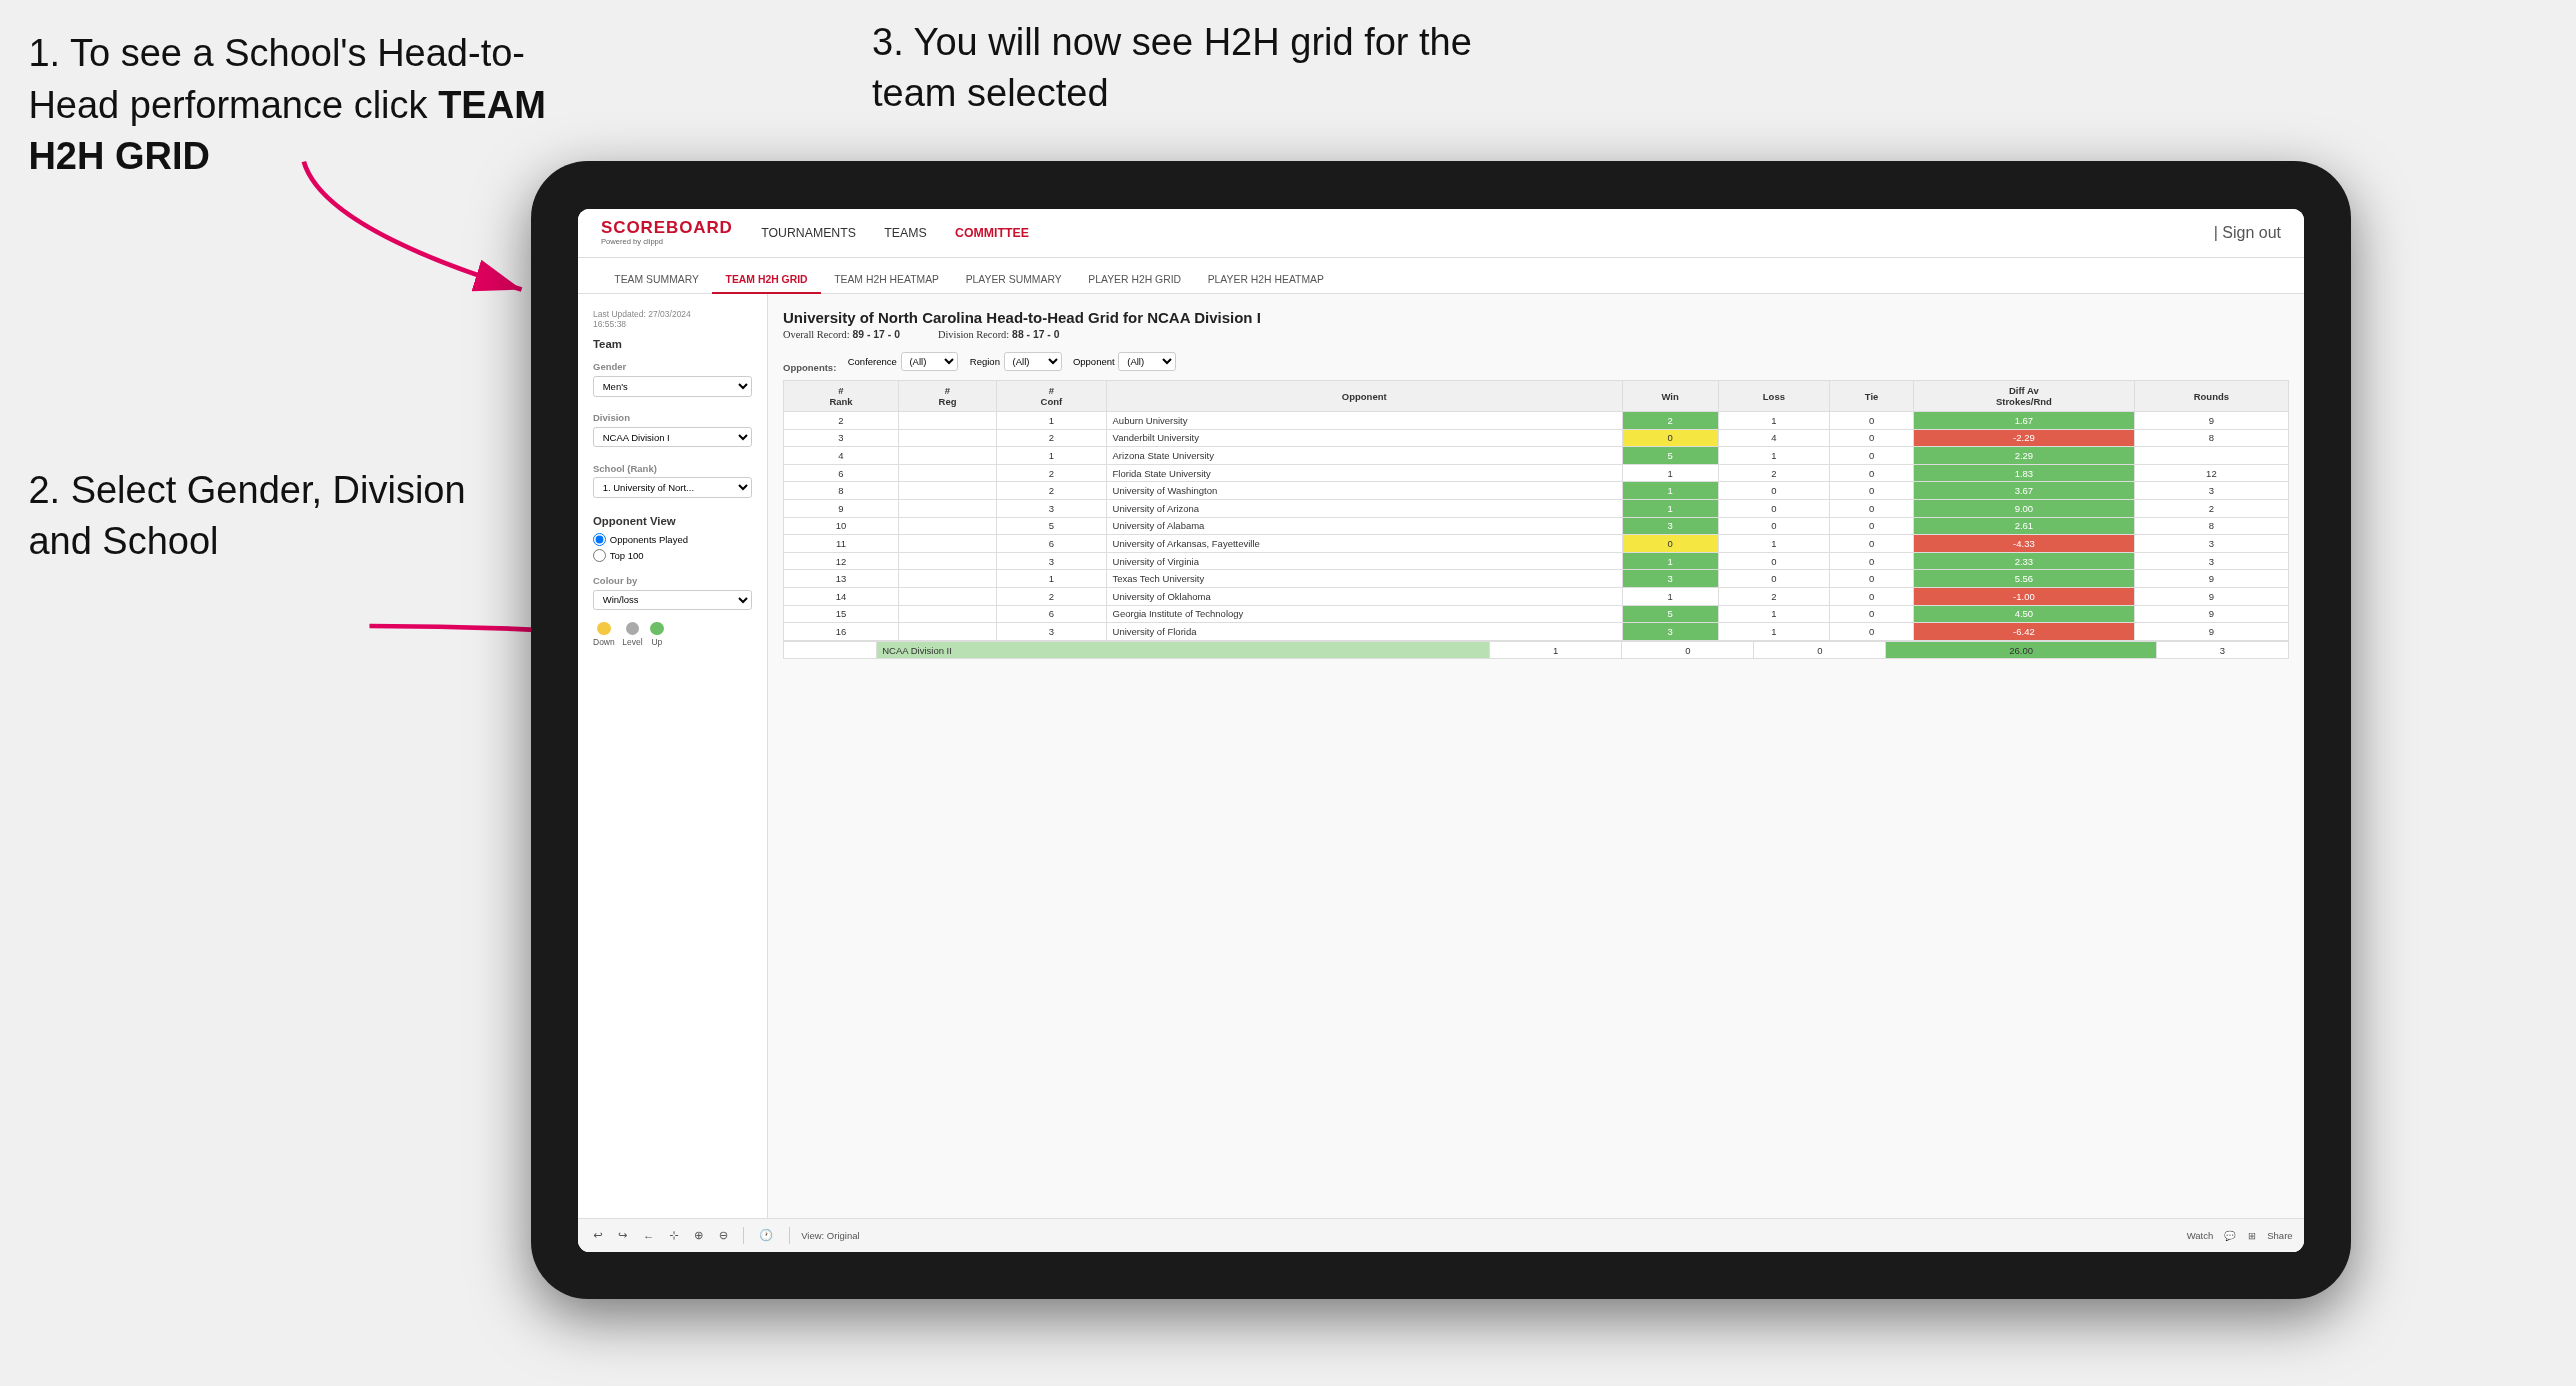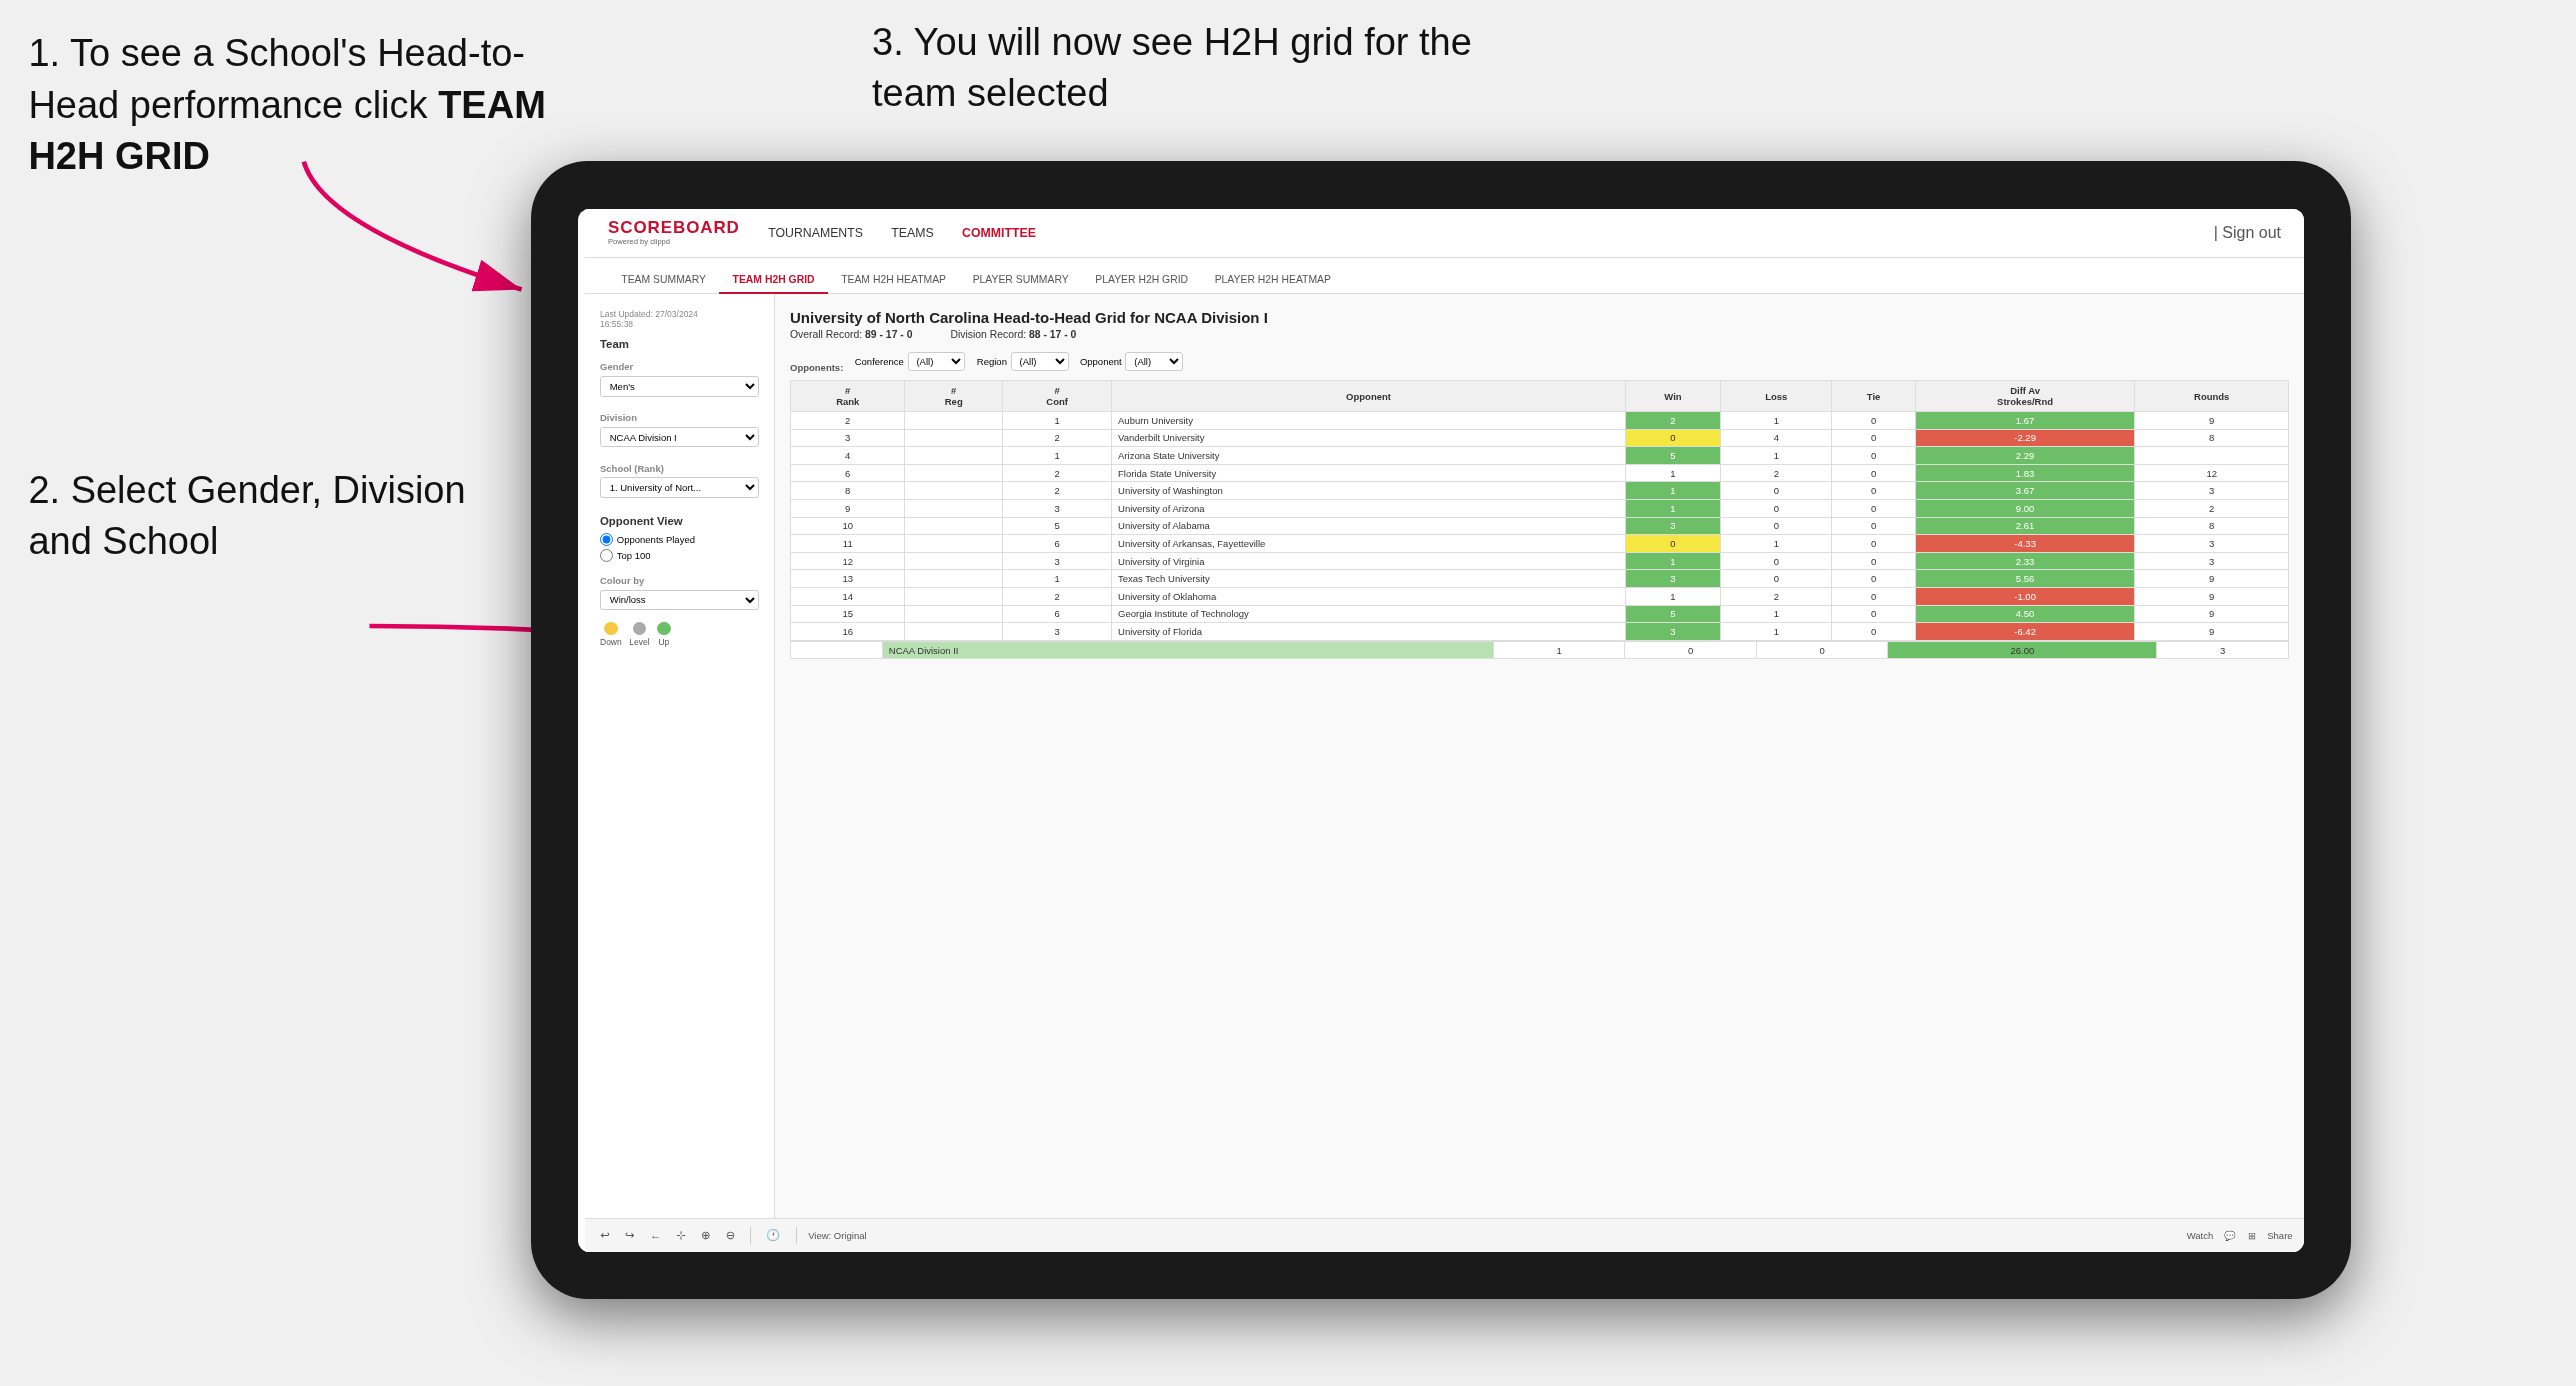--- a/index.html
+++ b/index.html
@@ -33,21 +33,20 @@
       justify-content: center;
     }
     .tablet-screen {
       width: 1726px;
       height: 1043px;
       background: #fff;
       border-radius: 11.4px;
       overflow: hidden;
       display: flex;
       flex-direction: column;
-      padding-left: 7px;
     }
 
     
     .navbar {
       background: #fff;
       border-bottom: 0.9px solid #ddd;
       display: flex;
       align-items: center;
       padding: 0 23px;
       height: 49px;
@@ -173,21 +172,21 @@
       color: #222;
       margin-bottom: 3.8px;
     }
     .grid-records {
       display: flex;
       gap: 38px;
       font-size: 10.4px;
       color: #333;
       margin-bottom: 9.5px;
     }
-    .record-label { font-weight: 400; }
+    .record-label { font-weight: 400; font-family: Liberation Serif, serif; }
     .record-val { font-weight: 700; }
 
     
     .filter-row {
       display: flex;
       gap: 11.4px;
       margin-bottom: 7.6px;
       align-items: center;
       font-size: 9.5px;
     }

